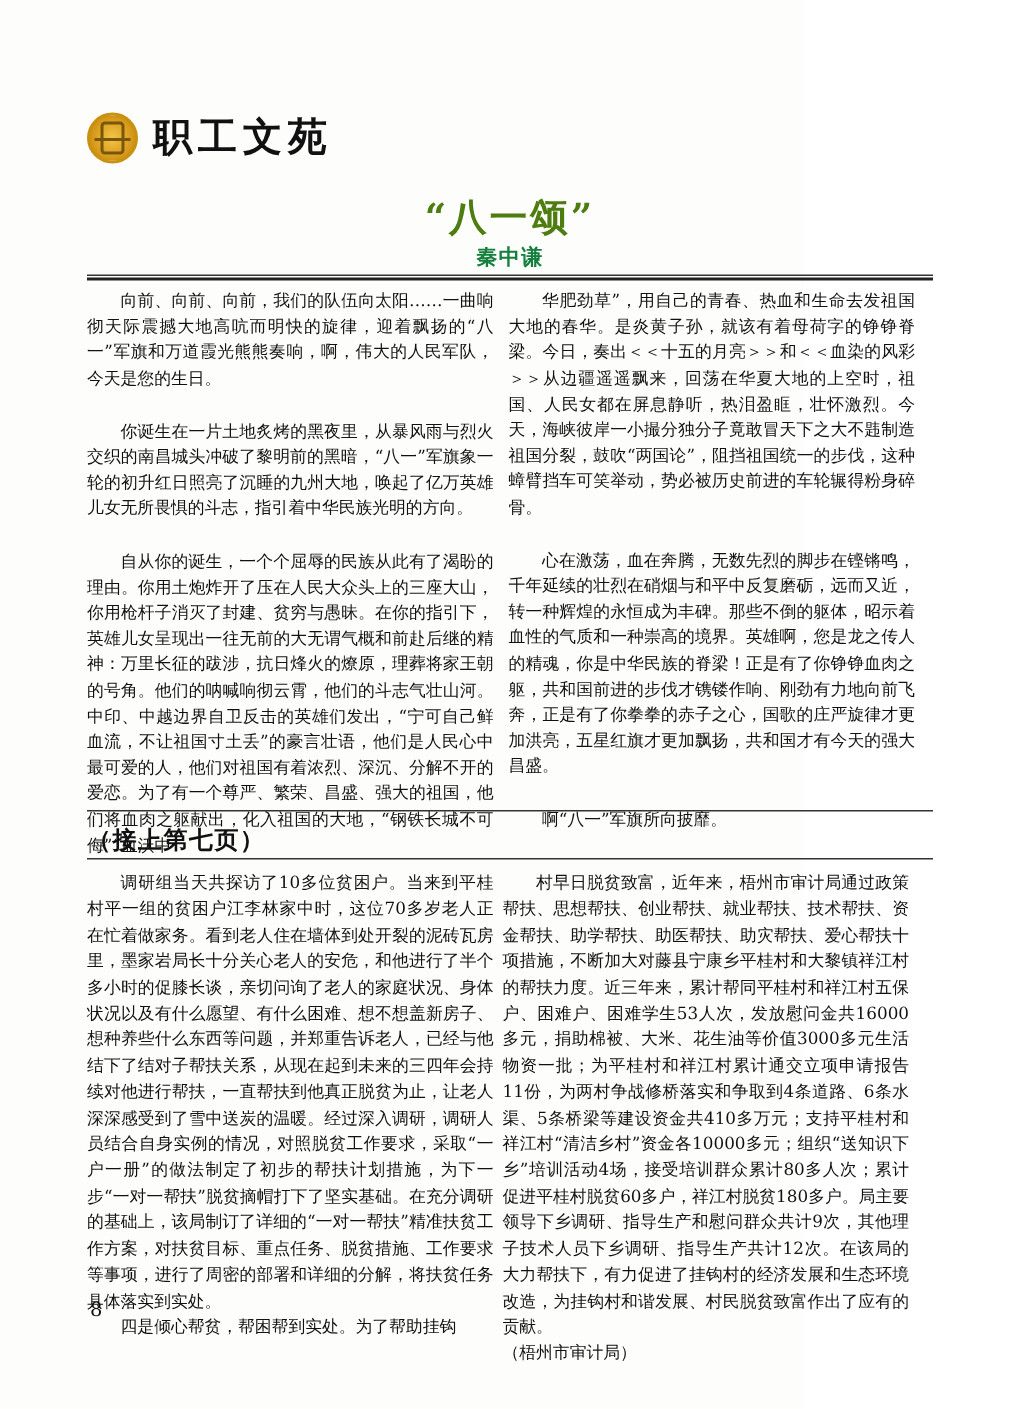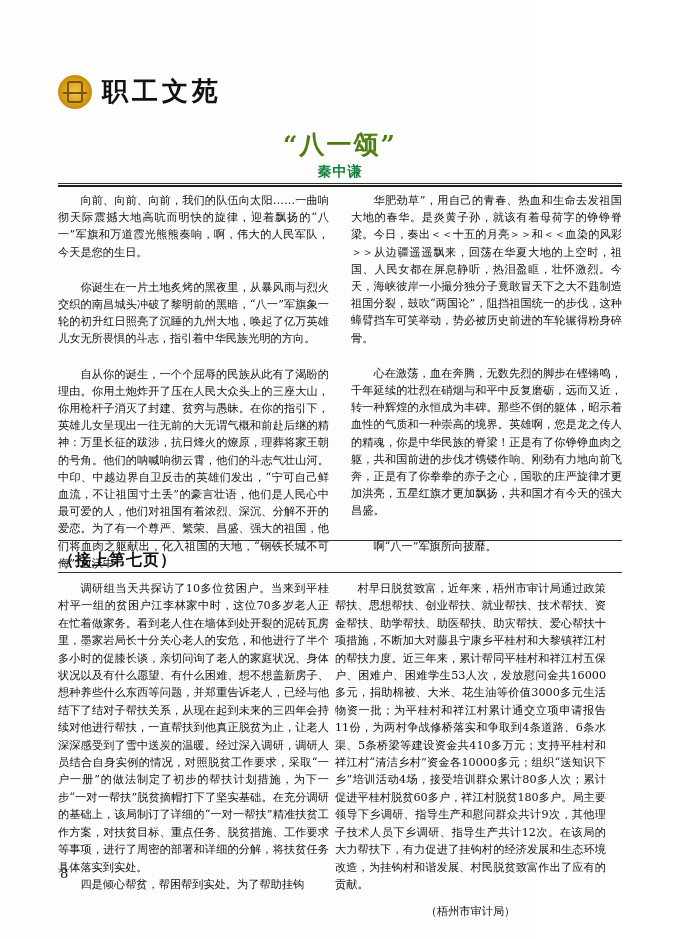--- a/index.html
+++ b/index.html
@@ -111,21 +111,21 @@
     height: 2px;
     background: #222;
   }
 
   .cols {
     position: absolute;
     left: 58px;
     top: 192px;
     width: 564px;
     display: flex;
-    gap: 22px;
+    gap: 10px;
   }
   .col {
     width: 271px;
   }
   .body-text {
     font-family: "DejaVu Serif", "Liberation Serif", serif;
     font-size: 11.2px;
     line-height: 17.2px;
     text-align: justify;
     text-justify: inter-ideograph;
@@ -184,22 +184,22 @@
     text-align: justify;
     text-justify: inter-ideograph;
     color: #111;
     margin: 0;
     text-indent: 2em;
   }
   .sig {
     font-family: "DejaVu Serif", "Liberation Serif", serif;
     font-size: 11.2px;
     line-height: 17.4px;
-    text-align: center;
-    margin-top: 10px;
+    text-align: left;
+    margin-top: 0;
     color: #111;
   }
 
   .page-num {
     position: absolute;
     left: 60px;
     top: 866px;
     font-family: "DejaVu Serif", "Liberation Serif", serif;
     font-size: 13px;
     color: #111;

